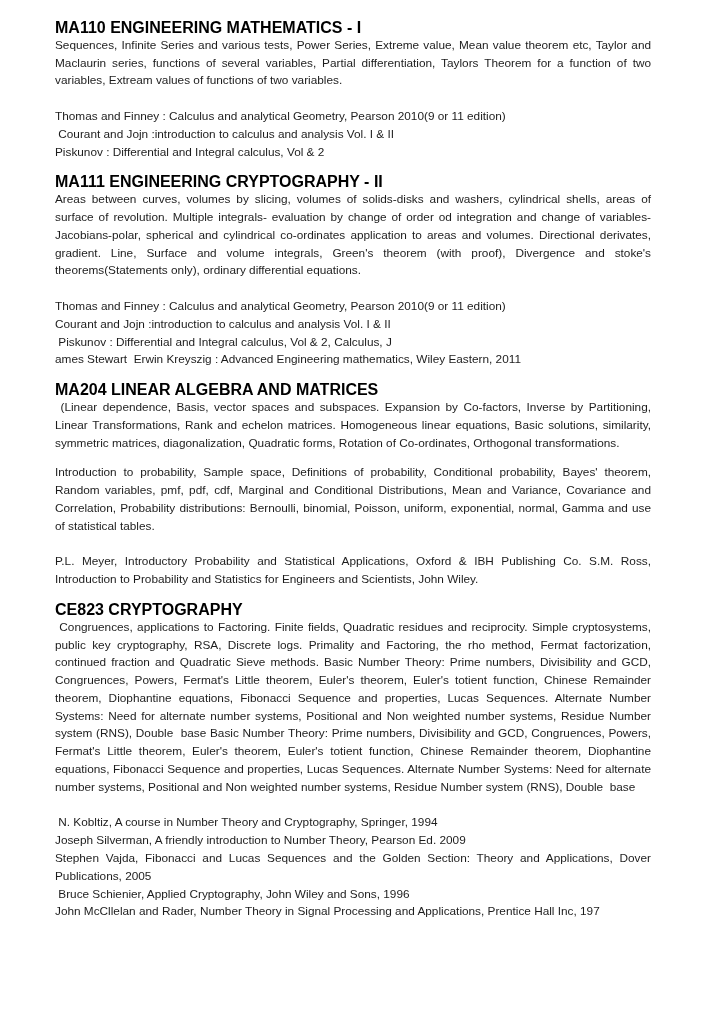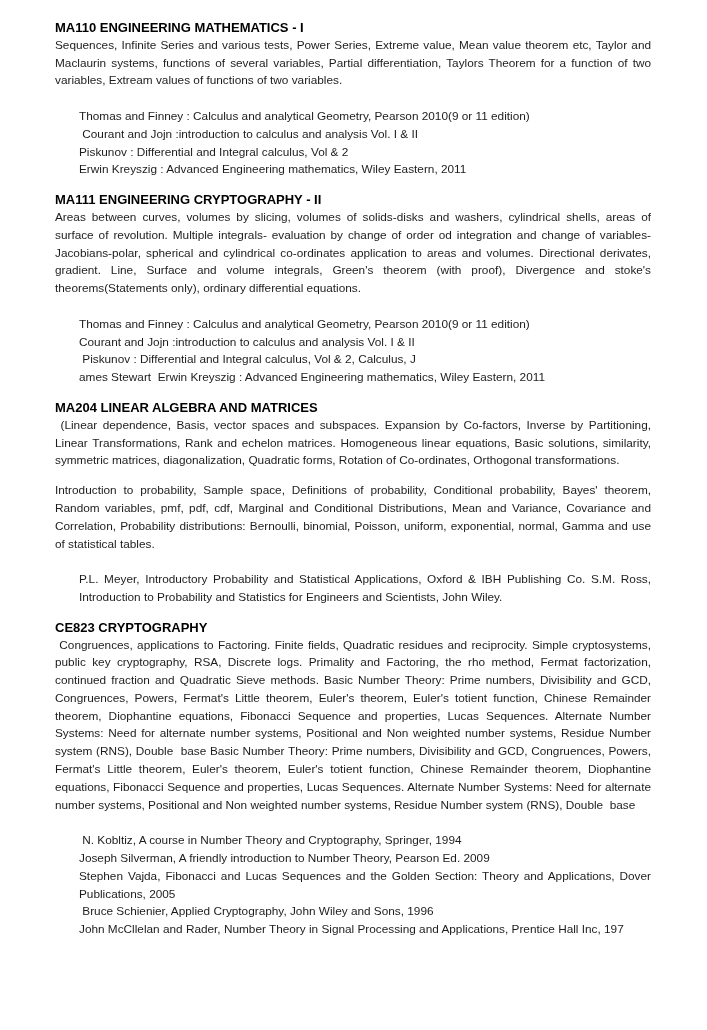--- a/index.html
+++ b/index.html
@@ -12,49 +12,48 @@
     padding: 19px 56px 0 55px;
     font-family: "Liberation Sans", "DejaVu Sans", sans-serif;
     font-size: 11.8px;
     line-height: 17.8px;
     color: #1c1c1c;
     overflow: hidden;
   }
   .section { margin-top: 12px; }
   .section:first-child { margin-top: 0; }
   .course-heading {
-    font-size: 13px;
+    font-size: 16px;
     line-height: 17.8px;
     font-weight: bold;
     color: #000000;
     margin: 0;
   }
   .course-description {
     margin: 0;
     text-align: justify;
   }
-  .refs { margin-top: 17.8px; margin-left: 24px; }
+  .refs { margin-top: 17.8px; }
   .reference-line {
     margin: 0;
     text-align: justify;
   }
 </style>
 </head>
 <body>
 
 <div class="page">
 
   <div class="section">
     <p class="course-heading">MA110 ENGINEERING MATHEMATICS - I</p>
-    <p class="course-description">Sequences, Infinite Series and various tests, Power Series, Extreme value, Mean value theorem etc, Taylor and Maclaurin systems, functions of several variables, Partial differentiation, Taylors Theorem for a function of two variables, Extream values of functions of two variables.</p>
+    <p class="course-description">Sequences, Infinite Series and various tests, Power Series, Extreme value, Mean value theorem etc, Taylor and Maclaurin series, functions of several variables, Partial differentiation, Taylors Theorem for a function of two variables, Extream values of functions of two variables.</p>
     <div class="refs">
       <p class="reference-line">Thomas and Finney : Calculus and analytical Geometry, Pearson 2010(9 or 11 edition)</p>
       <p class="reference-line">&nbsp;Courant and Jojn :introduction to calculus and analysis Vol. I &amp; II</p>
       <p class="reference-line">Piskunov : Differential and Integral calculus, Vol &amp; 2</p>
-      <p class="reference-line">Erwin Kreyszig : Advanced Engineering mathematics, Wiley Eastern, 2011</p>
     </div>
   </div>
 
   <div class="section">
     <p class="course-heading">MA111 ENGINEERING CRYPTOGRAPHY - II</p>
     <p class="course-description">Areas between curves, volumes by slicing, volumes of solids-disks and washers, cylindrical shells, areas of surface of revolution. Multiple integrals- evaluation by change of order od integration and change of variables-Jacobians-polar, spherical and cylindrical co-ordinates application to areas and volumes. Directional derivates, gradient. Line, Surface and volume integrals, Green's theorem (with proof), Divergence and stoke's theorems(Statements only), ordinary differential equations.</p>
     <div class="refs">
       <p class="reference-line">Thomas and Finney : Calculus and analytical Geometry, Pearson 2010(9 or 11 edition)</p>
       <p class="reference-line">Courant and Jojn :introduction to calculus and analysis Vol. I &amp; II</p>
       <p class="reference-line">&nbsp;Piskunov : Differential and Integral calculus, Vol &amp; 2, Calculus, J</p>

